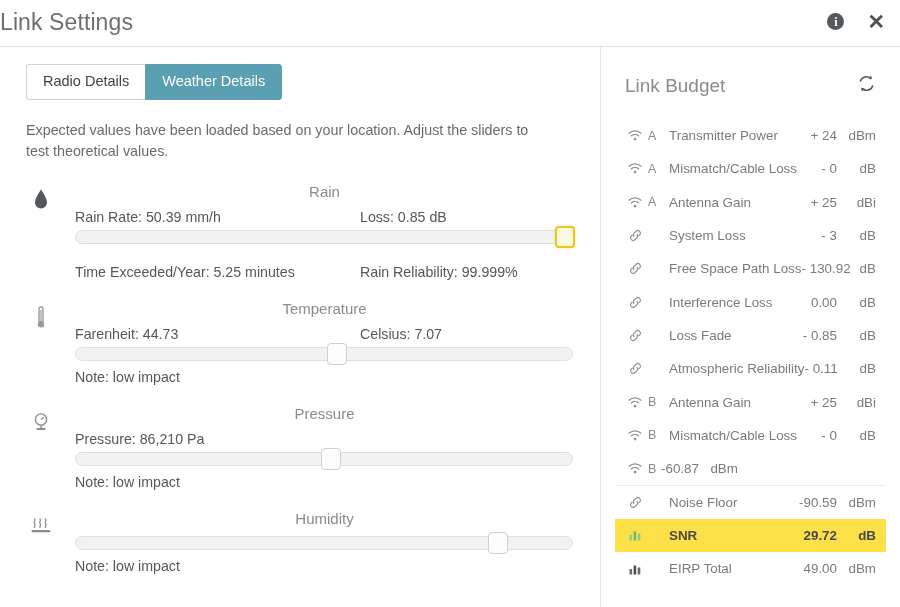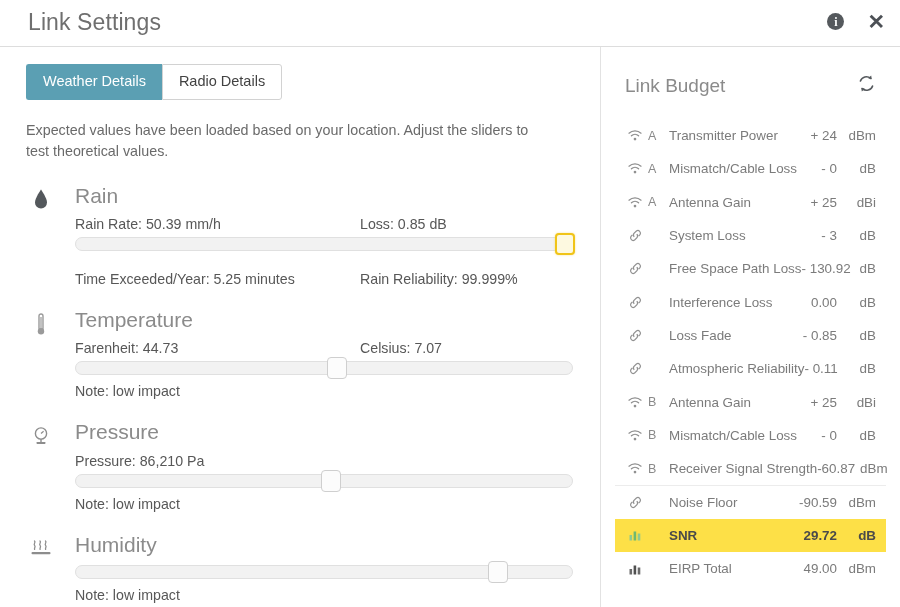--- a/index.html
+++ b/index.html
@@ -11,21 +11,21 @@
   }
 
   
   .titlebar {
     position: relative;
     height: 47px;
     border-bottom: 1px solid #dddddd;
   }
   .app-title {
     position: absolute;
-    left: 28px; top: 9px;
+    left: 0; top: 9px;
     font-size: 23px;
     font-weight: 400;
     color: #6f6f6f;
     letter-spacing: .1px;
   }
   .titlebar-actions {
     position: absolute;
     right: 15px; top: 11px;
     display: flex;
     align-items: center;
@@ -103,25 +103,26 @@
 
   
   .section { position: relative; margin-top: 20px; padding-left: 49px; }
   .sec-icon {
     position: absolute;
     left: 0; top: 2px;
     width: 30px; height: 30px;
     display: flex; align-items: center; justify-content: center;
   }
   .sec-title {
-    font-size: 21px;
+    font-size: 15px;
     font-weight: 400;
     color: #8b8b8b;
     margin-bottom: 8px;
     line-height: 1.2;
+    text-align: center;
   }
   .sec-row {
     display: flex;
     font-size: 14.2px;
     color: #575757;
     margin-bottom: 5px;
   }
   .sec-row .c1 { width: 285px; }
   .sec-row .c2 { flex: 1; }
   .note {
@@ -227,22 +228,22 @@
       <span class="close-x">✕</span>
     </button>
   </div>
 </div>
 
 <div class="body-wrap">
 
   <div class="left-pane">
 
     <div class="tabs">
+      <button class="tab">Radio Details</button>
       <button class="tab active">Weather Details</button>
-      <button class="tab">Radio Details</button>
     </div>
 
     <div class="intro">Expected values have been loaded based on your location. Adjust the sliders to test theoretical values.</div>
 
     <div class="section">
       <span class="sec-icon">
         <svg width="14" height="21" viewBox="0 0 14 21">
             <path d="M7 0.5 C7 0.5 1 9 1 13.4 A6 6 0 0 0 13 13.4 C13 9 7 0.5 7 0.5 Z" fill="#54585c"></path>
           </svg>
       </span>
@@ -502,21 +503,20 @@
         <span class="bp-icon">
             <svg width="14" height="11" viewBox="0 0 14 11">
               <g fill="none" stroke="#909090" stroke-width="1.25" stroke-linecap="round">
                 <path d="M1 3.2 A8.6 8.6 0 0 1 13 3.2"></path>
                 <path d="M3.4 5.8 A5.2 5.2 0 0 1 10.6 5.8"></path>
               </g>
               <circle cx="7" cy="9.1" r="1.35" fill="#909090"></circle>
             </svg>
           </span>
         <span class="bp-side">B</span>
-        <span class="bp-label">Receiver Signal Strength</span>
         <span class="bp-value">-60.87</span>
         <span class="bp-unit">dBm</span>
       </div>
 
       <div class="budget-row divider-top">
         <span class="bp-icon">
             <svg width="13" height="13" viewBox="0 0 13 13">
               <g fill="none" stroke="#909090" stroke-width="1.2">
                 <path d="M5.2 7.8 A2.6 2.6 0 0 1 5.2 4.2 L7.4 2 A2.6 2.6 0 0 1 11 5.6 L9.6 7"></path>
                 <path d="M7.8 5.2 A2.6 2.6 0 0 1 7.8 8.8 L5.6 11 A2.6 2.6 0 0 1 2 7.4 L3.4 6"></path>

